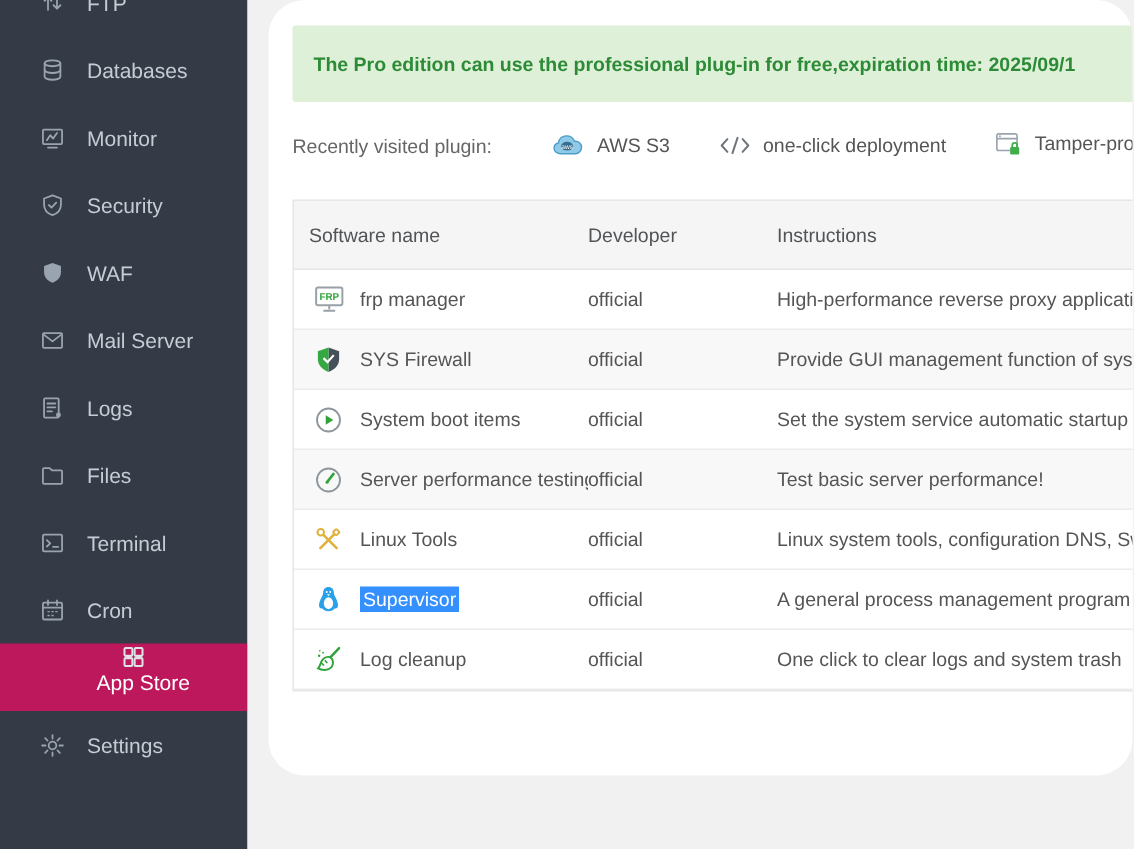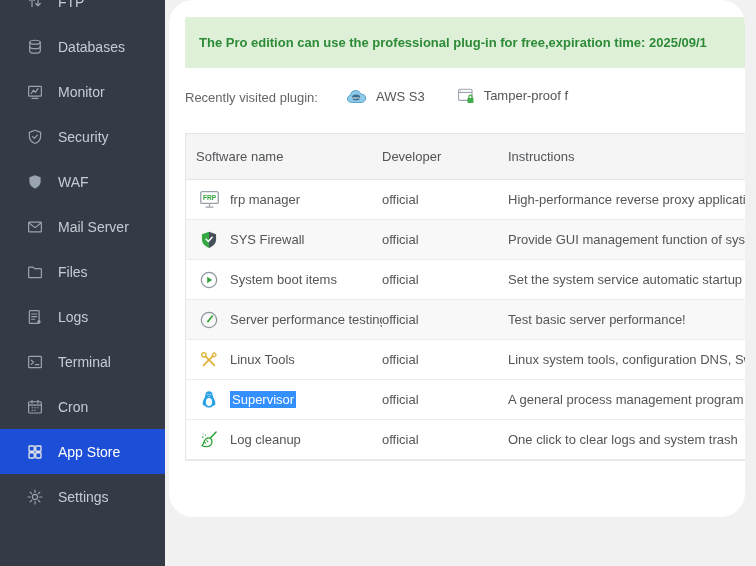--- a/index.html
+++ b/index.html
@@ -6,37 +6,37 @@
   html,body { width:756px; height:566px; overflow:hidden;
     font-family:"Liberation Sans","DejaVu Sans",sans-serif; background:#f1f1f1; }
   .app { position:relative; width:756px; height:566px;padding-left:12px; }
 
   
   .sidebar { position:absolute; left:0; top:0; width:165px; height:566px;
     background:#343b46; overflow:hidden; }
   .side-list { position:absolute; left:0; top:-21px; right:0; }
   .side-item { height:45px; display:flex; align-items:center; padding-left:26px;
     color:#c6ccd4; font-size:14px; cursor:pointer; }
-  .side-item.selected { background:#1d4ed8; color:#ffffff; }
+  .side-item.selected { background:#be185d; color:#ffffff;flex-direction:column; }
   .side-item .icn { width:18px; height:18px; margin-right:14px; display:inline-flex;
     align-items:center; justify-content:center; flex:0 0 18px; }
   .side-item svg { display:block; }
 
   
   .main { position:absolute; left:165px; top:0; width:591px; height:566px; background:#f1f1f1; }
-  .panel { position:absolute; left:4px; top:0; width:576px; height:517px;
+  .panel { position:absolute; left:14px; top:0; width:576px; height:517px;
     background:#ffffff; overflow:hidden;border-radius:24px; }
 
   .banner { position:absolute; left:16px; top:17px; width:640px; height:51px;
     background:#dff0d8; border-radius:2px; display:flex; align-items:center;
     padding-left:14px; font-size:13px; font-weight:bold; color:#2d8b37; }
 
   .recent { position:absolute; left:16px; top:85px; height:24px; display:flex;
     align-items:center; font-size:13px; color:#666; white-space:nowrap; }
-  .recent-label { margin-right:28px; }
+  .recent-label { margin-right:40px; }
   .plugin-chip { display:inline-flex; align-items:center; margin-right:32px;
     color:#555; cursor:pointer;text-align:center; }
   .plugin-chip .icn { display:inline-flex; align-items:center; margin-right:8px; }
 
   
   .table { position:absolute; left:16px; top:133px; width:740px;
     border:1px solid #e4e6e8; font-size:13px; color:#555; }
   .thead { display:flex; align-items:center; height:46px; background:#f5f5f5;
     border-bottom:1px solid #e4e6e8; color:#515457; }
   .trow { display:flex; align-items:center; height:40px; background:#fff;
@@ -118,36 +118,36 @@
                 <rect x="3.5" y="5.5" width="17" height="13" rx="1"></rect>
                 <path d="M4.5 7l7.5 5.8L19.5 7"></path>
               </g>
             </svg>
           </span>
     <span>Mail Server</span>
   </div>
         <div class="side-item">
     <span class="icn">
             <svg width="18" height="18" viewBox="0 0 24 24">
-              <path fill="none" stroke="#9aa4b0" stroke-width="1.6" stroke-linecap="round" stroke-linejoin="round" d="M3.5 18.5V6.5c0-.6.4-1 1-1h5l2 2h8c.6 0 1 .4 1 1v10c0 .6-.4 1-1 1h-15c-.6 0-1-.4-1-1z"></path>
-            </svg>
-          </span>
-    <span>Files</span>
-  </div>
-        <div class="side-item">
-    <span class="icn">
-            <svg width="18" height="18" viewBox="0 0 24 24">
               <g fill="none" stroke="#9aa4b0" stroke-width="1.6" stroke-linecap="round" stroke-linejoin="round">
                 <rect x="4.5" y="3.5" width="13" height="17" rx="1"></rect>
                 <path d="M7.5 8h7M7.5 11.5h7M7.5 15h4"></path>
               </g>
               <circle cx="17.3" cy="18.3" r="2.2" fill="#9aa4b0"></circle>
             </svg>
           </span>
     <span>Logs</span>
+  </div>
+        <div class="side-item">
+    <span class="icn">
+            <svg width="18" height="18" viewBox="0 0 24 24">
+              <path fill="none" stroke="#9aa4b0" stroke-width="1.6" stroke-linecap="round" stroke-linejoin="round" d="M3.5 18.5V6.5c0-.6.4-1 1-1h5l2 2h8c.6 0 1 .4 1 1v10c0 .6-.4 1-1 1h-15c-.6 0-1-.4-1-1z"></path>
+            </svg>
+          </span>
+    <span>Files</span>
   </div>
         <div class="side-item">
     <span class="icn">
             <svg width="18" height="18" viewBox="0 0 24 24">
               <g fill="none" stroke="#9aa4b0" stroke-width="1.6" stroke-linecap="round" stroke-linejoin="round">
                 <rect x="3.5" y="4.5" width="17" height="15" rx="1.2"></rect>
                 <path d="M7 9.5l3 2.8-3 2.8M12.5 15.5H17"></path>
               </g>
             </svg>
           </span>
@@ -205,20 +205,29 @@
         <span class="recent-label">Recently visited plugin:</span>
         <span id="recent-list"><span class="plugin-chip">
     <span class="icn">
                 <svg width="22" height="17" viewBox="0 0 24 18">
                   <path d="M6.5 15.5c-2.8 0-5-1.6-5-4 0-2 1.4-3.4 3.2-3.8C5 4.6 7.4 2.5 10.5 2.5c2.7 0 5 1.6 5.8 4 .2 0 .4-.05.7-.05 2.5 0 4.5 1.8 4.5 4.3s-2 4.75-4.5 4.75z" fill="#8ecbe8" stroke="#4f9dc4"></path>
                   <ellipse cx="11" cy="10" rx="4.4" ry="3.1" fill="#3a6e8f"></ellipse>
                   <text x="11" y="11.9" font-size="4.8" fill="#fff" text-anchor="middle" font-family="sans-serif">aws</text>
                 </svg>
               </span>
     <span>AWS S3</span>
+  </span><span class="plugin-chip">
+    <span class="icn">
+                <svg width="22" height="16" viewBox="0 0 26 18">
+                  <g fill="none" stroke="#6f767d" stroke-width="1.6" stroke-linecap="round" stroke-linejoin="round">
+                    <path d="M7 4L2.5 9 7 14M19 4l4.5 5L19 14M15 3l-4 12"></path>
+                  </g>
+                </svg>
+              </span>
+    <span>one-click deployment</span>
   </span><span class="plugin-chip">
     <span class="icn">
                 <svg width="19" height="18" viewBox="0 0 24 22">
                   <rect x="2" y="2.5" width="17" height="14" rx="1.5" fill="#fff" stroke="#9aa4b0" stroke-width="1.4"></rect>
                   <path d="M2 6.5h17" stroke="#9aa4b0" stroke-width="1.4"></path>
                   <circle cx="4.6" cy="4.5" r=".8" fill="#9aa4b0"></circle>
                   <path d="M15 14v-2a2 2 0 0 1 4 0v2" fill="none" stroke="#3fae49" stroke-width="1.5"></path>
                   <rect x="13.2" y="13.5" width="7.6" height="6.3" rx="1" fill="#3fae49"></rect>
                 </svg>
               </span>

